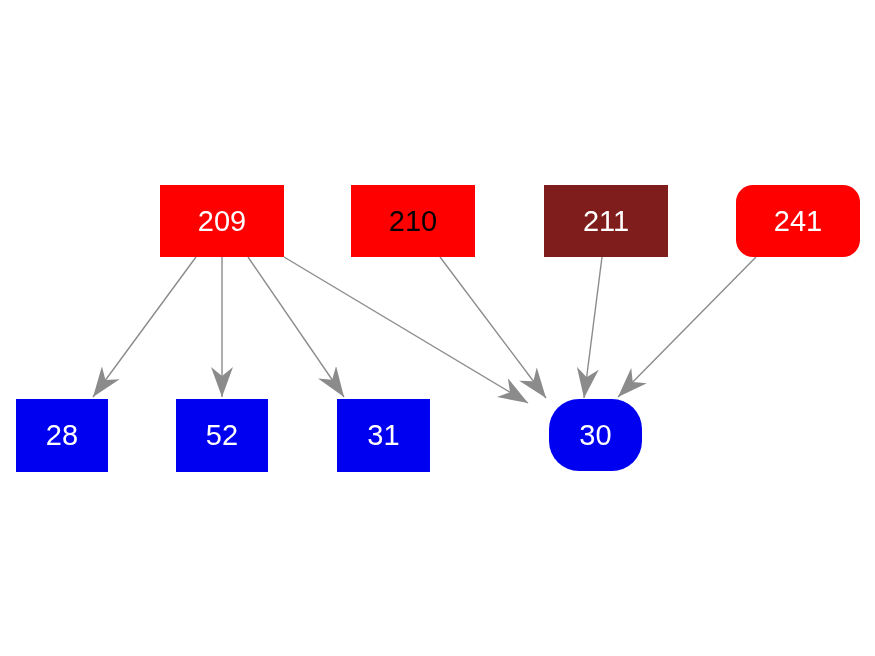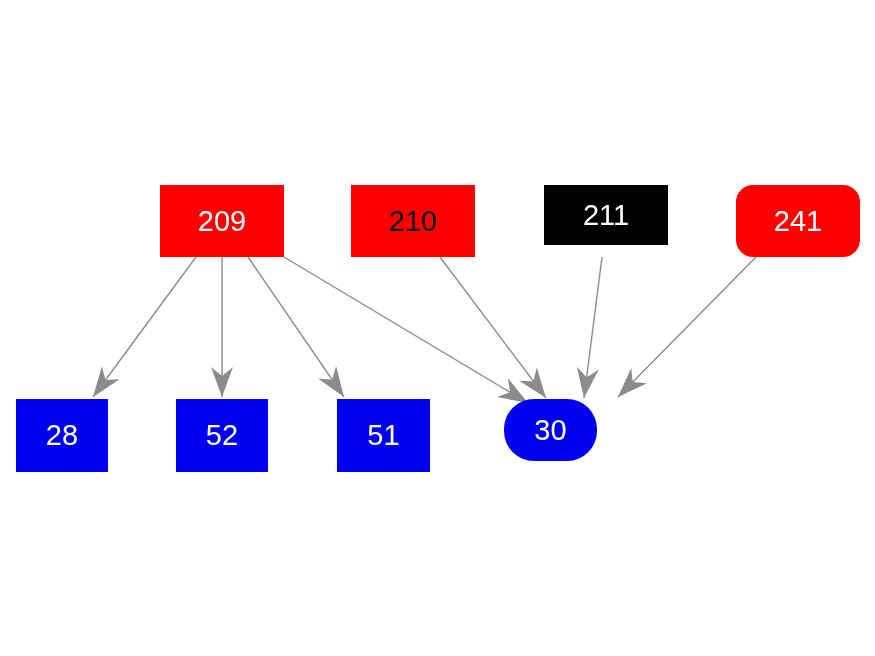--- a/index.html
+++ b/index.html
@@ -64,32 +64,32 @@
         <line x1="756" y1="257" x2="618" y2="397" stroke="#8b8b8b" stroke-width="1.4" marker-end="url(#arrowhead)"></line>
       </g>
   </svg>
   <div class="node-layer" id="node-layer">
       <div class="node" style="left: 160px; top: 185px; width: 124px; height: 72px; background: rgb(255, 0, 0);">
         <span class="node-label" style="color: rgb(255, 255, 255);">209</span>
       </div>
       <div class="node" style="left: 351px; top: 185px; width: 124px; height: 72px; background: rgb(255, 0, 0);">
         <span class="node-label" style="color: #000000;">210</span>
       </div>
-      <div class="node" style="left: 544px; top: 185px; width: 124px; height: 60px; background: #000000;">
+      <div class="node" style="left: 544px; top: 185px; width: 124px; height: 72px; background: #7f1d1d;">
         <span class="node-label" style="color: rgb(255, 255, 255);">211</span>
       </div>
       <div class="node" style="left: 736px; top: 185px; width: 124px; height: 72px; background: rgb(255, 0, 0); border-radius: 17px;">
         <span class="node-label" style="color: rgb(255, 255, 255);">241</span>
       </div>
       <div class="node" style="left: 16px; top: 399px; width: 92px; height: 73px; background: rgb(0, 0, 240);">
         <span class="node-label" style="color: rgb(255, 255, 255);">28</span>
       </div>
       <div class="node" style="left: 176px; top: 399px; width: 92px; height: 73px; background: rgb(0, 0, 240);">
         <span class="node-label" style="color: rgb(255, 255, 255);">52</span>
       </div>
       <div class="node" style="left: 337px; top: 399px; width: 93px; height: 73px; background: rgb(0, 0, 240);">
-        <span class="node-label" style="color: rgb(255, 255, 255);">51</span>
+        <span class="node-label" style="color: rgb(255, 255, 255);">31</span>
       </div>
-      <div class="node" style="left: 504px; top: 399px; width: 93px; height: 62px; background: rgb(0, 0, 240); border-radius: 30px;">
+      <div class="node" style="left: 549px; top: 399px; width: 93px; height: 72px; background: rgb(0, 0, 240); border-radius: 30px;">
         <span class="node-label" style="color: rgb(255, 255, 255);">30</span>
       </div>
     </div>
 </div>
 
 </body></html>

